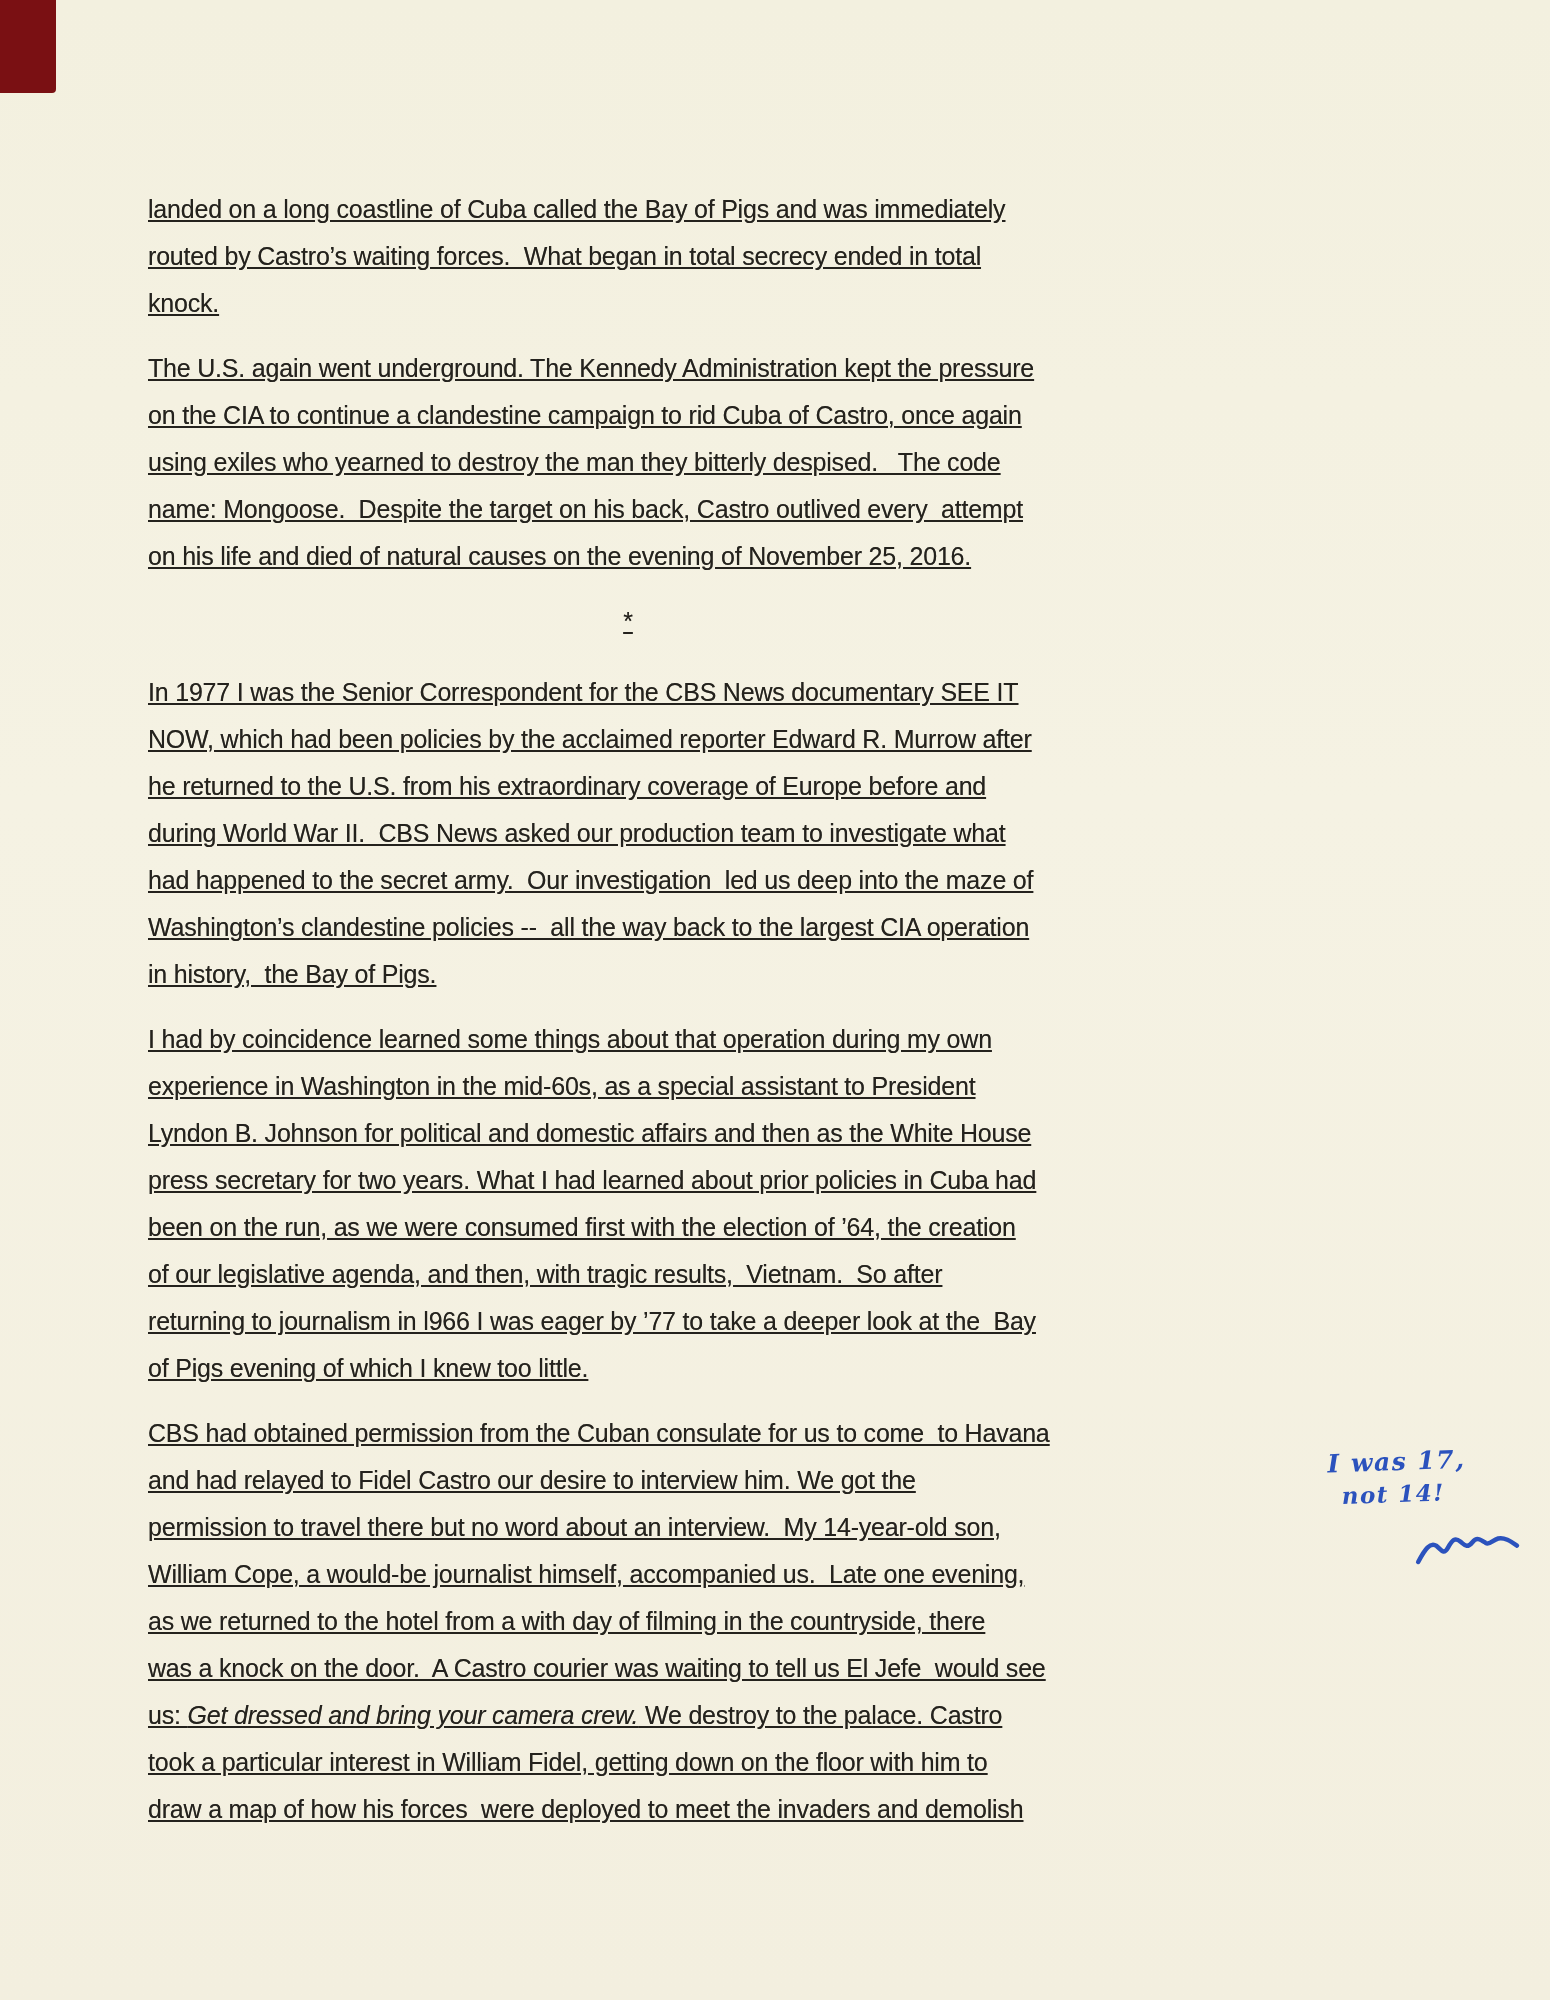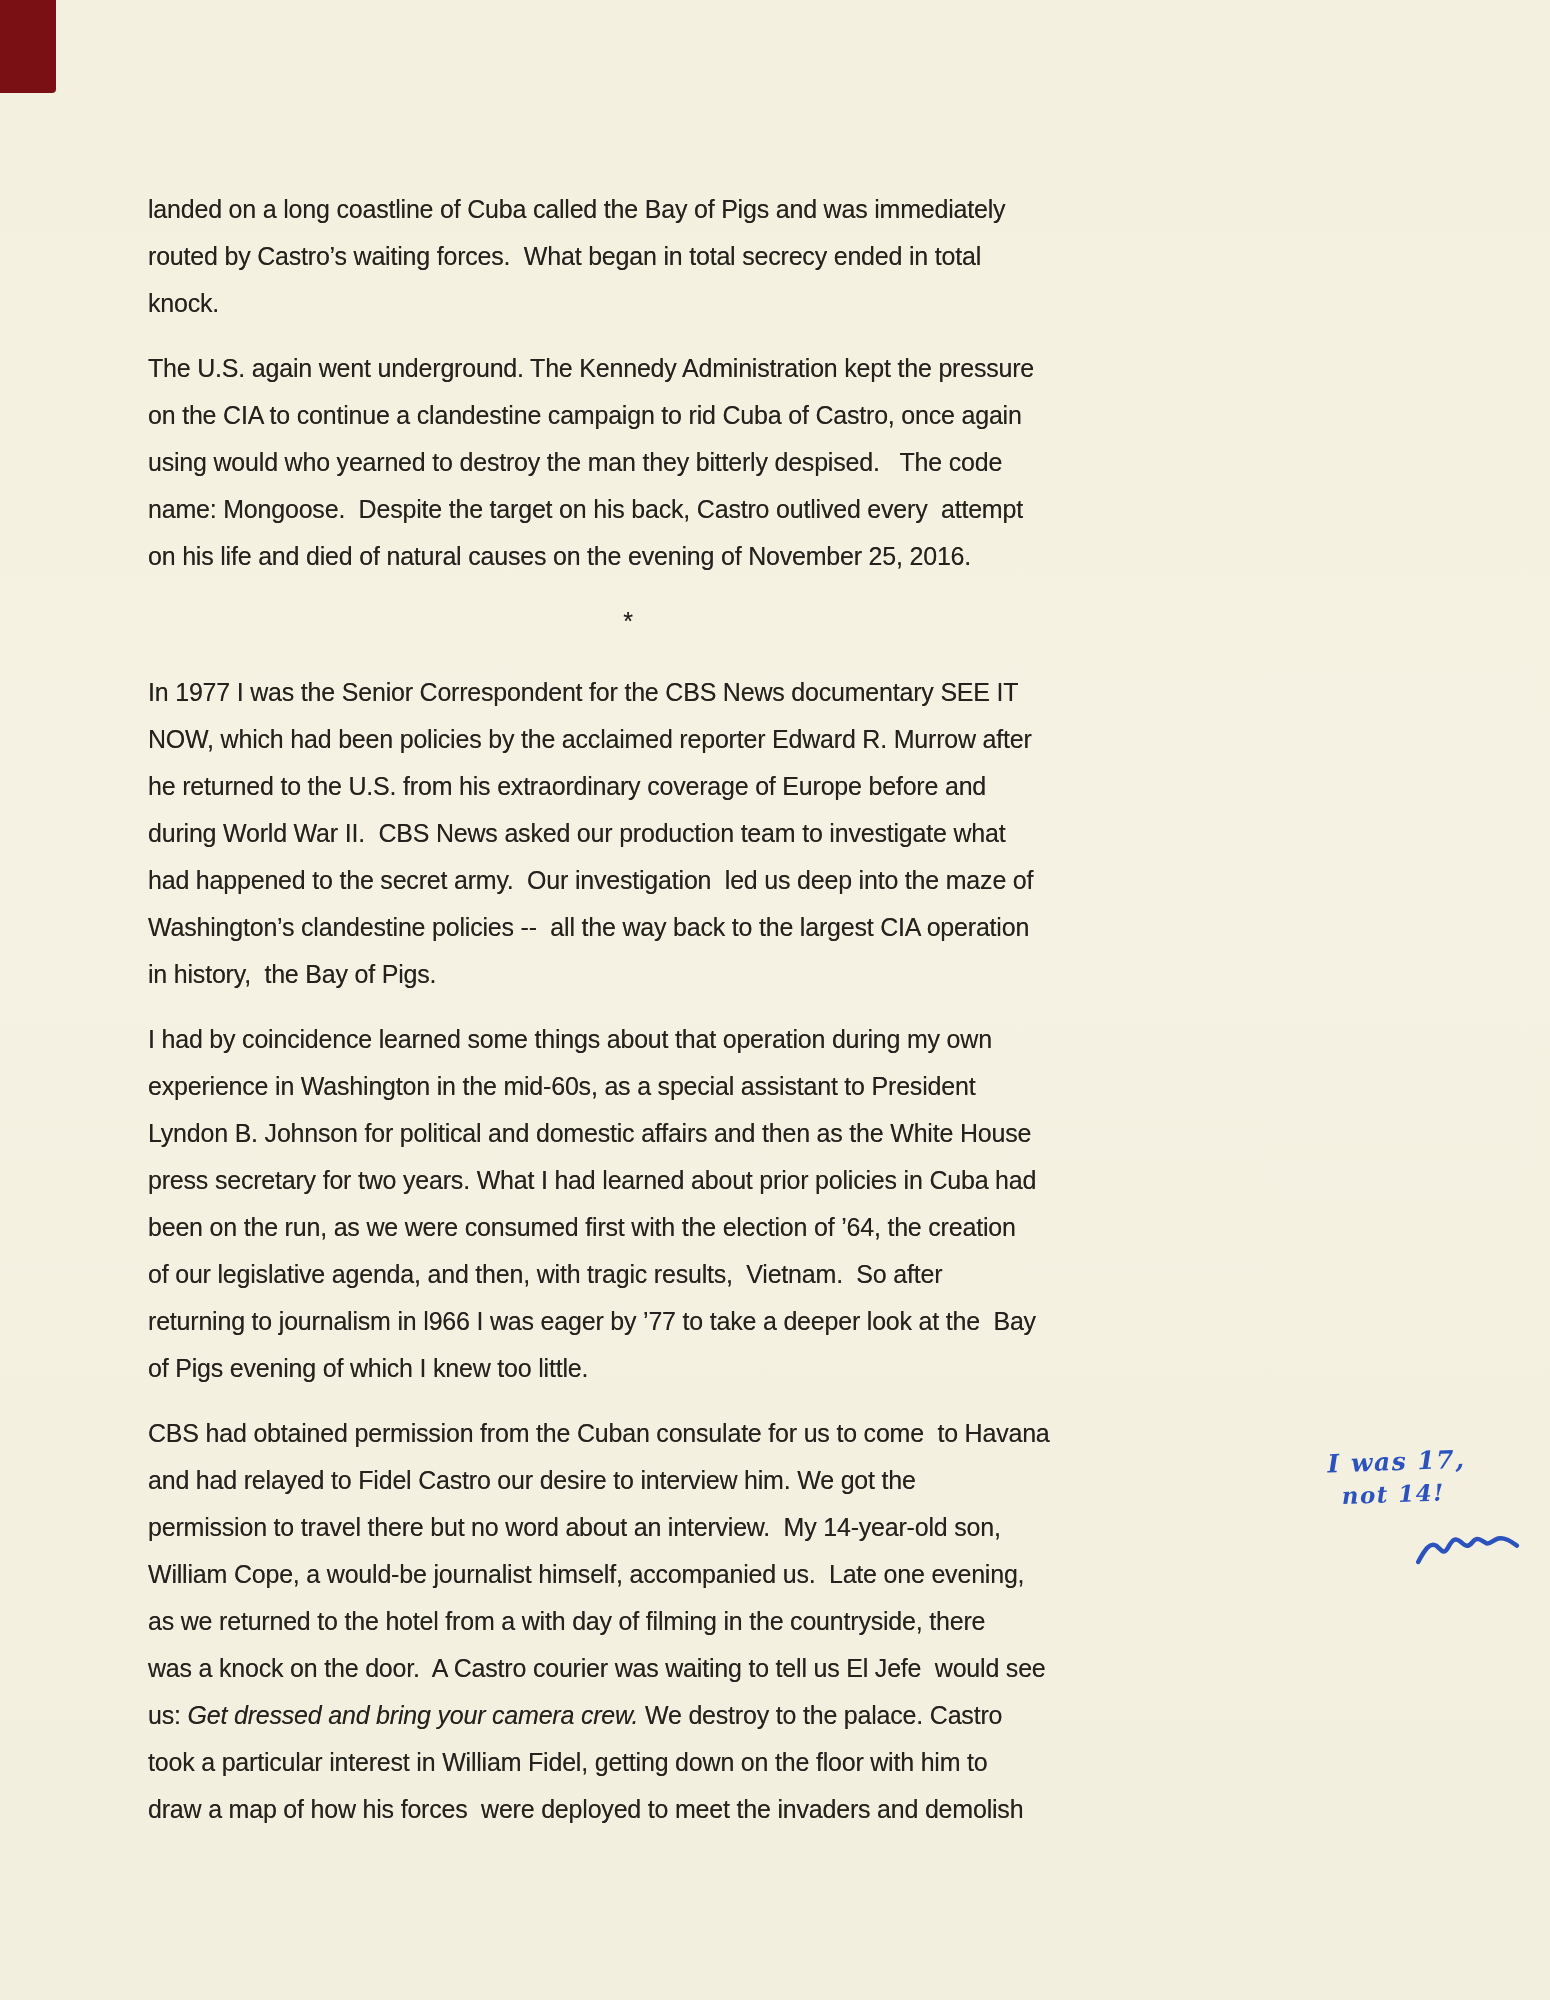--- a/index.html
+++ b/index.html
@@ -39,20 +39,21 @@
   }
   .para { margin: 0 0 18px 0; }
   .para.divider {
     text-align: center;
     width: 960px;
     margin: 0 0 24px 0;
   }
   .line {
     white-space: pre;
     height: 47px;
+    text-decoration: underline;
   }
   .line .it { font-style: italic; }
   .annotation {
     position: absolute;
     left: 1328px;
     top: 1446px;
     width: 200px;
     font-family: "DejaVu Serif", serif;
     font-style: italic;
     font-weight: bold;
@@ -85,21 +86,21 @@
 
   <div class="doc-body" id="doc-body" style="color: rgb(36, 34, 29);">
       <div class="para">
         <div class="line"><span>landed on a long coastline of Cuba called the Bay of Pigs and was immediately</span></div>
         <div class="line"><span>routed by Castro’s waiting forces.  What began in total secrecy ended in total</span></div>
         <div class="line"><span>knock.</span></div>
       </div>
       <div class="para">
         <div class="line"><span>The U.S. again went underground. The Kennedy Administration kept the pressure</span></div>
         <div class="line"><span>on the CIA to continue a clandestine campaign to rid Cuba of Castro, once again</span></div>
-        <div class="line"><span>using would who yearned to destroy the man they bitterly despised.   The code</span></div>
+        <div class="line"><span>using exiles who yearned to destroy the man they bitterly despised.   The code</span></div>
         <div class="line"><span>name: Mongoose.  Despite the target on his back, Castro outlived every  attempt</span></div>
         <div class="line"><span>on his life and died of natural causes on the evening of November 25, 2016.</span></div>
       </div>
       <div class="para divider">
         <div class="line"><span>*</span></div>
       </div>
       <div class="para">
         <div class="line"><span>In 1977 I was the Senior Correspondent for the CBS News documentary SEE IT</span></div>
         <div class="line"><span>NOW, which had been policies by the acclaimed reporter Edward R. Murrow after</span></div>
         <div class="line"><span>he returned to the U.S. from his extraordinary coverage of Europe before and</span></div>

